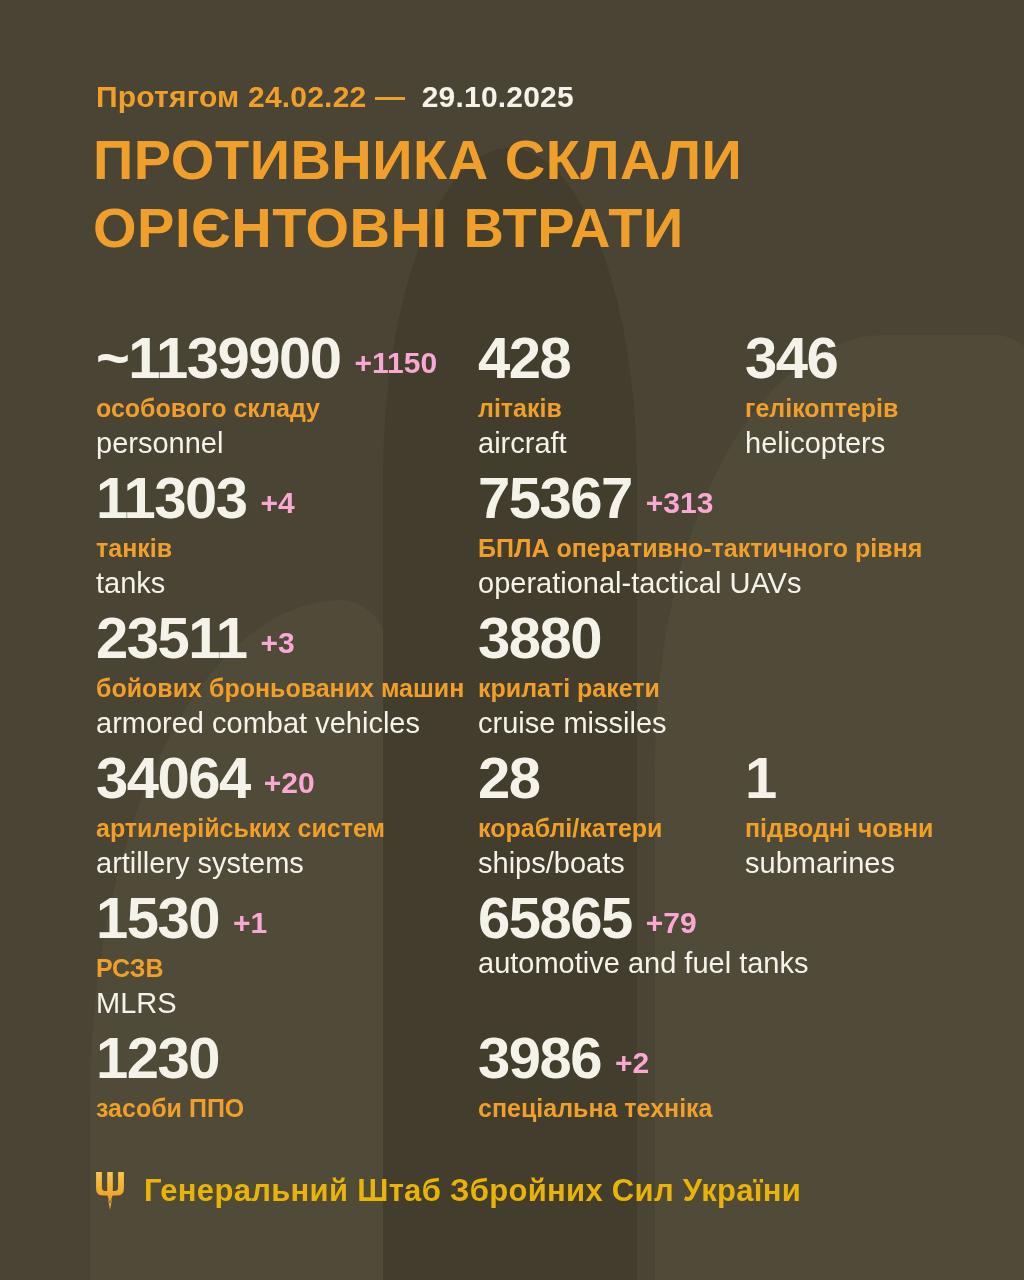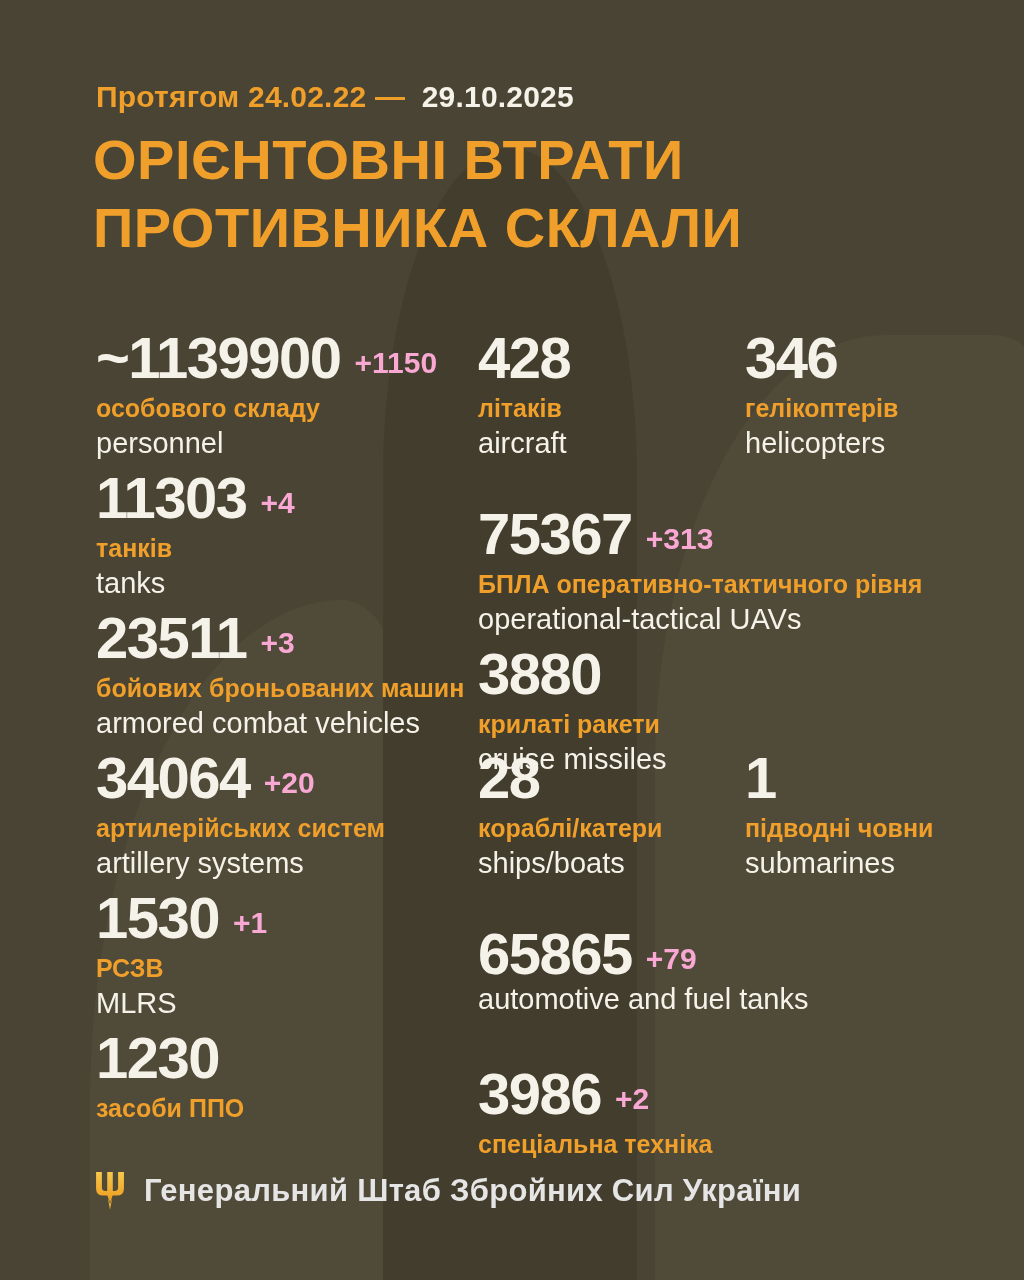--- a/index.html
+++ b/index.html
@@ -44,21 +44,21 @@
     line-height: 1.21; letter-spacing: 0.5px; white-space: nowrap;
   }
 
   .stats-grid {
     position: absolute; left: 96px; top: 332px; width: 872px;
     display: grid;
     grid-template-columns: 382px 267px 1fr;
     grid-auto-rows: 140px;
   }
   .stat { overflow: visible; }
-  .span2 { grid-column: span 2; margin-top: 36px; }
+  .span2 { grid-column: span 2; }
 
   .value-row { display: flex; align-items: center; }
   .value {
     font-size: 58px; font-weight: 800; color: #F5F2E9;
     line-height: 0.9; letter-spacing: -1.5px; white-space: nowrap;
   }
   .delta {
     font-size: 30px; font-weight: 800; color: #f9a8d4;
     margin: 10px 0 0 14px; letter-spacing: 0; white-space: nowrap;
   }
@@ -68,38 +68,38 @@
   }
   .label-en {
     margin-top: 2px; font-size: 29px; font-weight: 400;
     color: #F5F2E9; line-height: 1.18; white-space: nowrap;
   }
 
   .footer {
     position: absolute; left: 96px; top: 1172px;
     display: flex; align-items: center; gap: 20px;
   }
-  .footer-text { font-size: 31px; font-weight: 700; color: #e5e5e5; letter-spacing: 0.3px; }
+  .footer-text { font-size: 31px; font-weight: 700; color: #eab308; letter-spacing: 0.3px; }
   .tryzub { width: 28px; height: 38px; display: block; }
 </style>
 </head>
 <body>
 
 <div class="shell shell-left"></div>
 <div class="shell shell-right"></div>
 <div class="shell shell-center"></div>
 
 <div class="date-line">
   <span class="range">Протягом 24.02.22 —</span>
   <span class="current">29.10.2025</span>
 </div>
 
 <div class="main-title">
+  <div>ПРОТИВНИКА СКЛАЛИ</div>
   <div>ОРІЄНТОВНІ ВТРАТИ</div>
-  <div>ПРОТИВНИКА СКЛАЛИ</div>
 </div>
 
 <div class="stats-grid">
 
   <div class="stat">
     <div class="value-row">
       <span class="value">~1139900</span>
       <span class="delta">+1150</span>
     </div>
     <div class="label-uk">особового складу</div>

